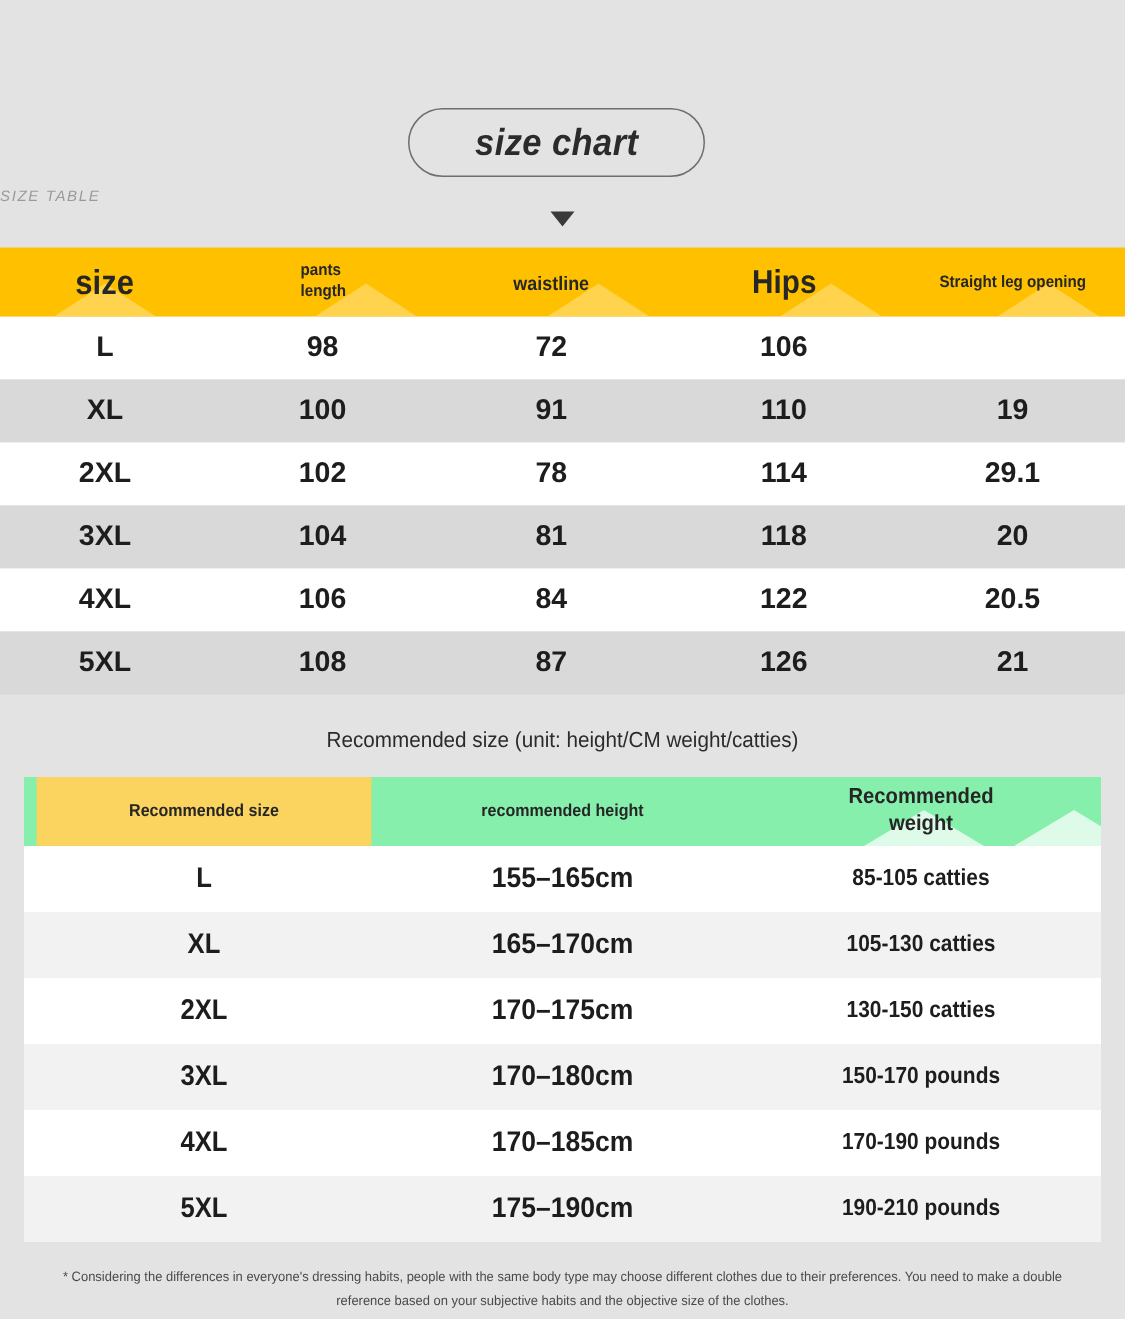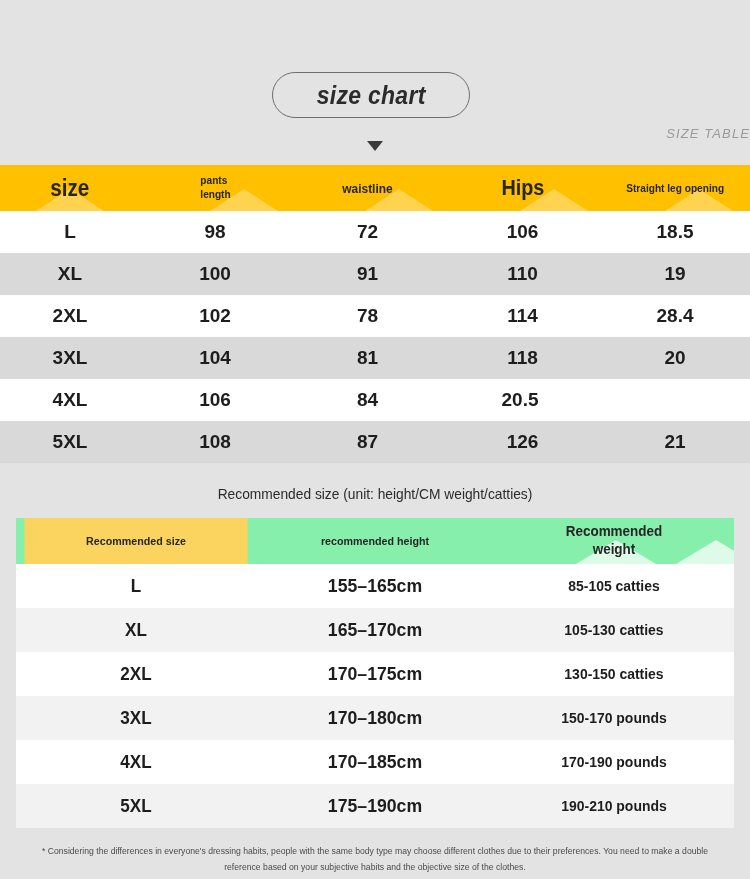--- a/index.html
+++ b/index.html
@@ -43,22 +43,22 @@
     letter-spacing: 0.3px;
     color: #2b2b2b;
     font-family: "Liberation Sans", sans-serif;
     transform: scaleX(0.92);
   }
   .subcaption {
     position: absolute;
     left: 0;
     top: 126px;
     width: 750px;
-    text-align: right;
-    font-size: 13px;
+    text-align: left;
+    font-size: 10px;
     letter-spacing: 1.1px;
     color: #9a9a9a;
     font-family: "Liberation Sans", sans-serif;
   }
   .caret {
     position: absolute;
     left: 50%;
     top: 141px;
     margin-left: -8px;
     width: 0;
@@ -267,51 +267,51 @@
         <span class="h-leg">Straight leg opening</span>
       </div>
     </div>
   </div>
 
   <div class="t1-row odd">
     <div class="c1"><span class="t1-cell">L</span></div>
     <div class="c2"><span class="t1-cell">98</span></div>
     <div class="c3"><span class="t1-cell">72</span></div>
     <div class="c4"><span class="t1-cell">106</span></div>
-    <div class="c5"><span class="t1-cell">18.5</span></div>
   </div>
 
   <div class="t1-row even">
     <div class="c1"><span class="t1-cell">XL</span></div>
     <div class="c2"><span class="t1-cell">100</span></div>
     <div class="c3"><span class="t1-cell">91</span></div>
     <div class="c4"><span class="t1-cell">110</span></div>
     <div class="c5"><span class="t1-cell">19</span></div>
   </div>
 
   <div class="t1-row odd">
     <div class="c1"><span class="t1-cell">2XL</span></div>
     <div class="c2"><span class="t1-cell">102</span></div>
     <div class="c3"><span class="t1-cell">78</span></div>
     <div class="c4"><span class="t1-cell">114</span></div>
-    <div class="c5"><span class="t1-cell">28.4</span></div>
+    <div class="c5"><span class="t1-cell">29.1</span></div>
   </div>
 
   <div class="t1-row even">
     <div class="c1"><span class="t1-cell">3XL</span></div>
     <div class="c2"><span class="t1-cell">104</span></div>
     <div class="c3"><span class="t1-cell">81</span></div>
     <div class="c4"><span class="t1-cell">118</span></div>
     <div class="c5"><span class="t1-cell">20</span></div>
   </div>
 
   <div class="t1-row odd">
     <div class="c1"><span class="t1-cell">4XL</span></div>
     <div class="c2"><span class="t1-cell">106</span></div>
     <div class="c3"><span class="t1-cell">84</span></div>
+    <div class="c4"><span class="t1-cell">122</span></div>
     <div class="c5"><span class="t1-cell">20.5</span></div>
   </div>
 
   <div class="t1-row even">
     <div class="c1"><span class="t1-cell">5XL</span></div>
     <div class="c2"><span class="t1-cell">108</span></div>
     <div class="c3"><span class="t1-cell">87</span></div>
     <div class="c4"><span class="t1-cell">126</span></div>
     <div class="c5"><span class="t1-cell">21</span></div>
   </div>

